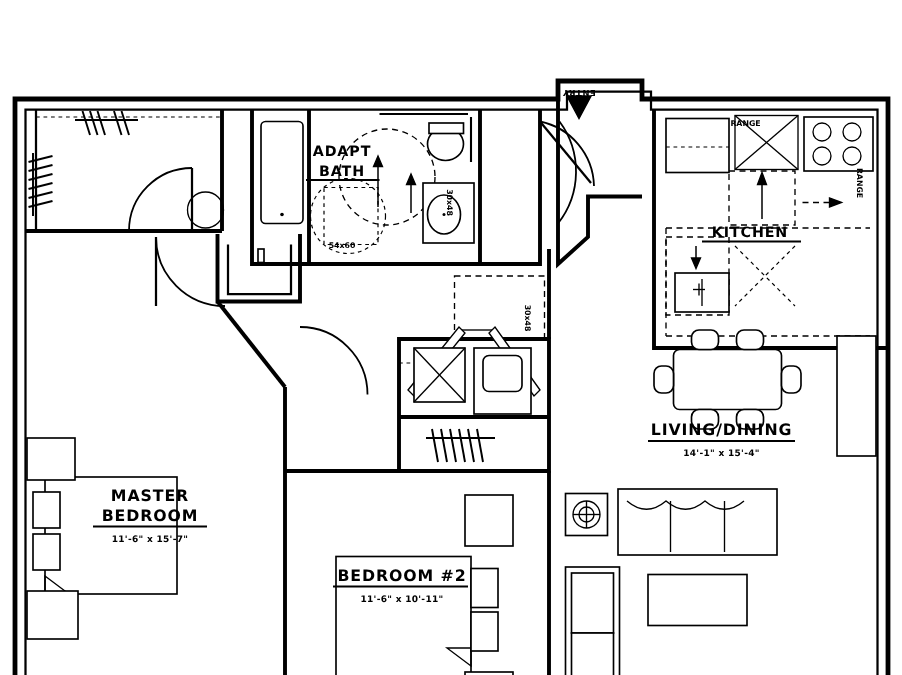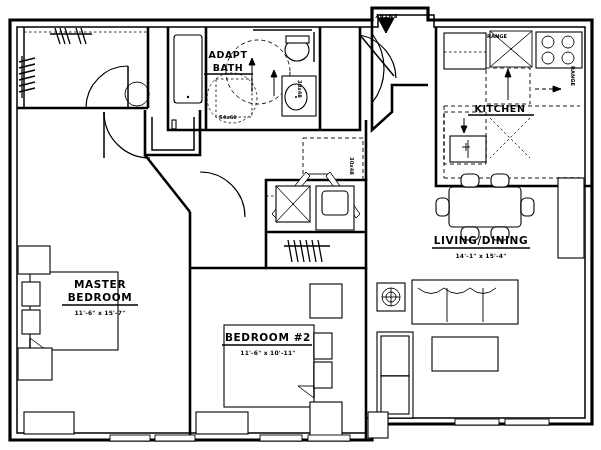--- a/index.html
+++ b/index.html
@@ -11,20 +11,21 @@
     width: 601px;
     height: 450px;
     font-family: "Liberation Sans", sans-serif;
     overflow: hidden;
   }
   #plan-root {
     position: relative;
     width: 601px;
     height: 321px;
     background: #ffffff;
+    margin-top: 46px;
   }
   svg#floorplan {
     display: block;
     width: 601px;
     height: 450px;
   }
   .wall-outer {
     fill: none;
     stroke: #000000;
     stroke-width: 3.2;

